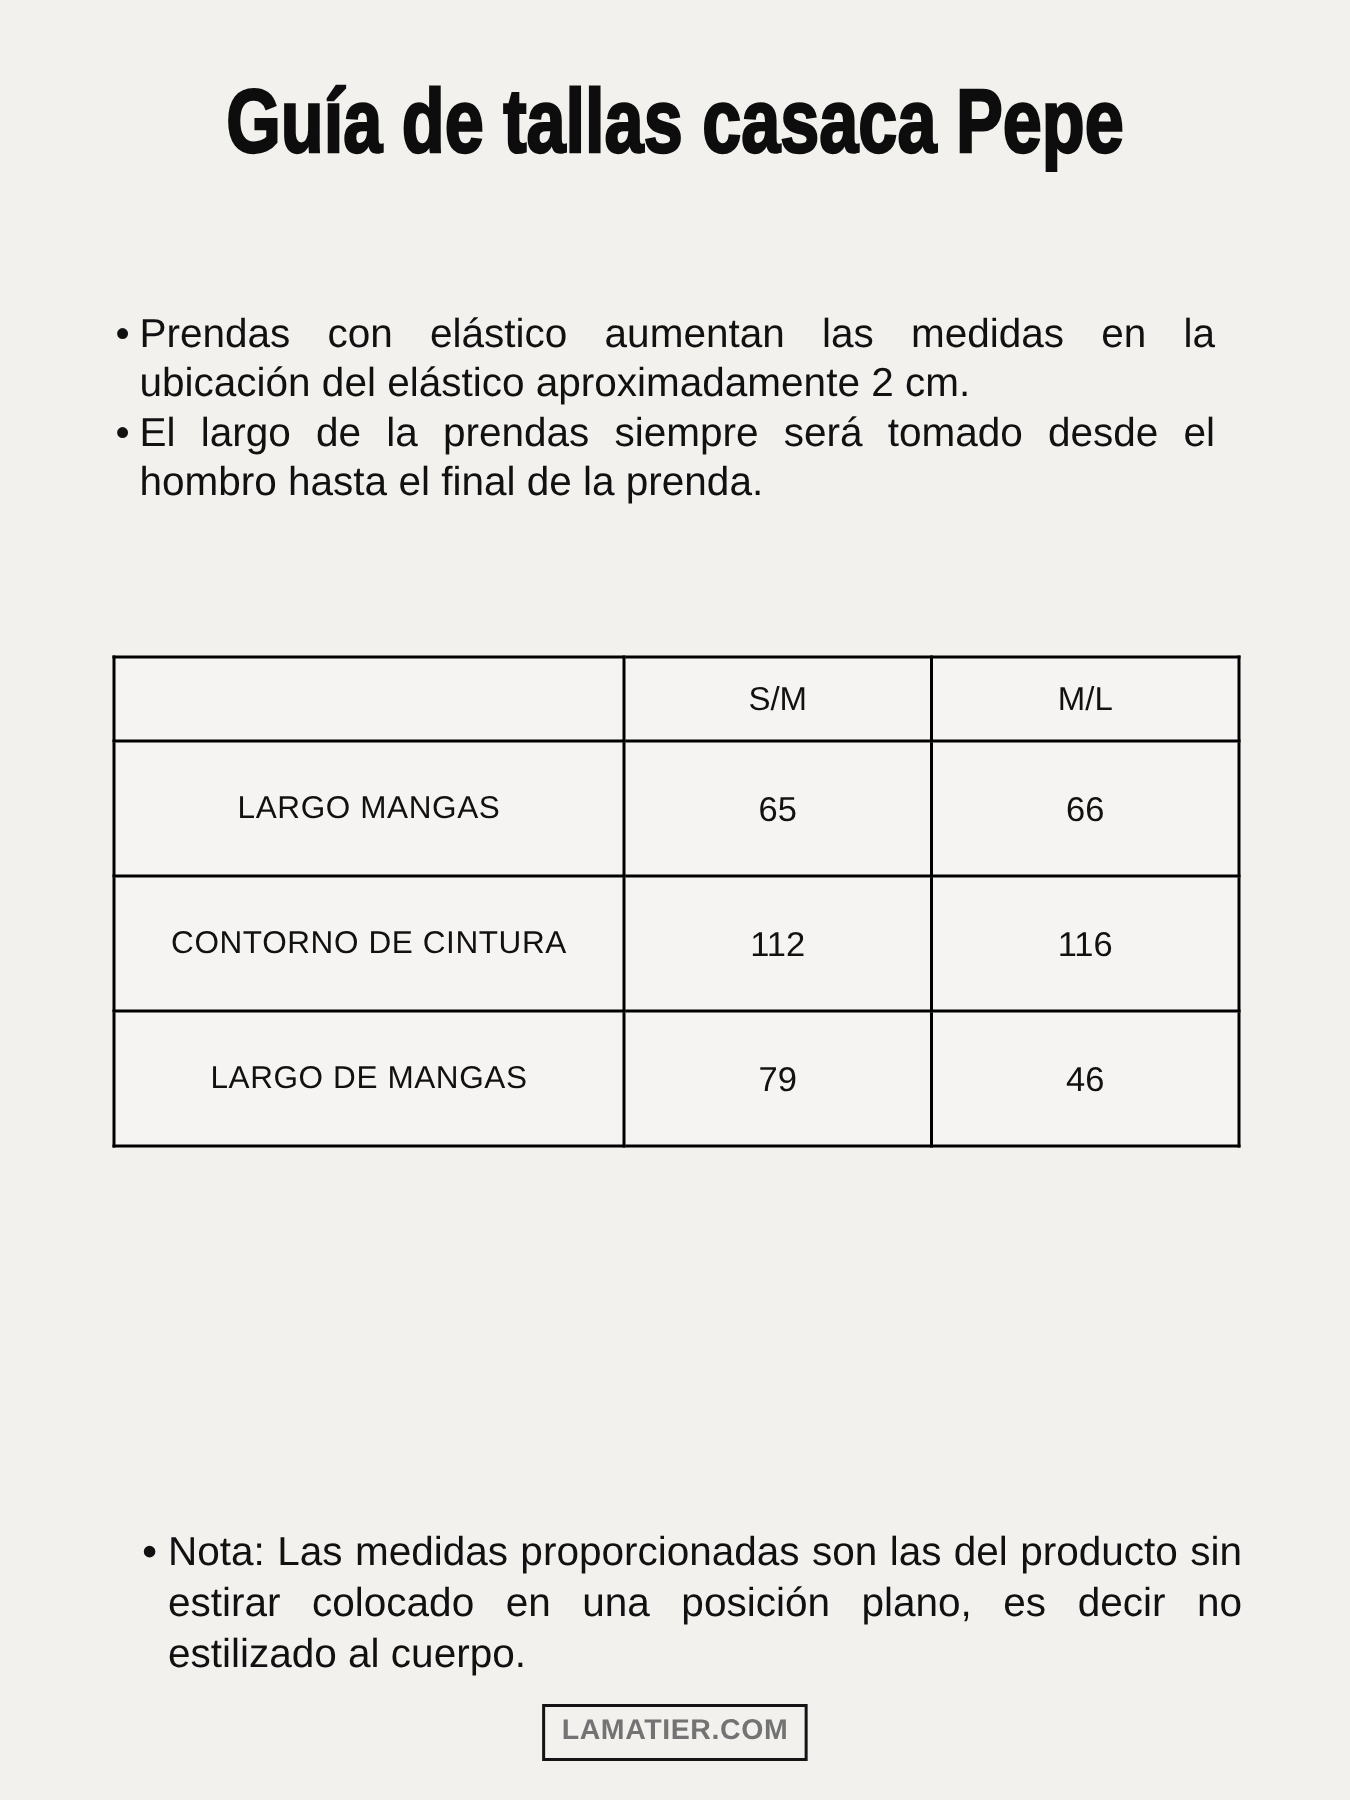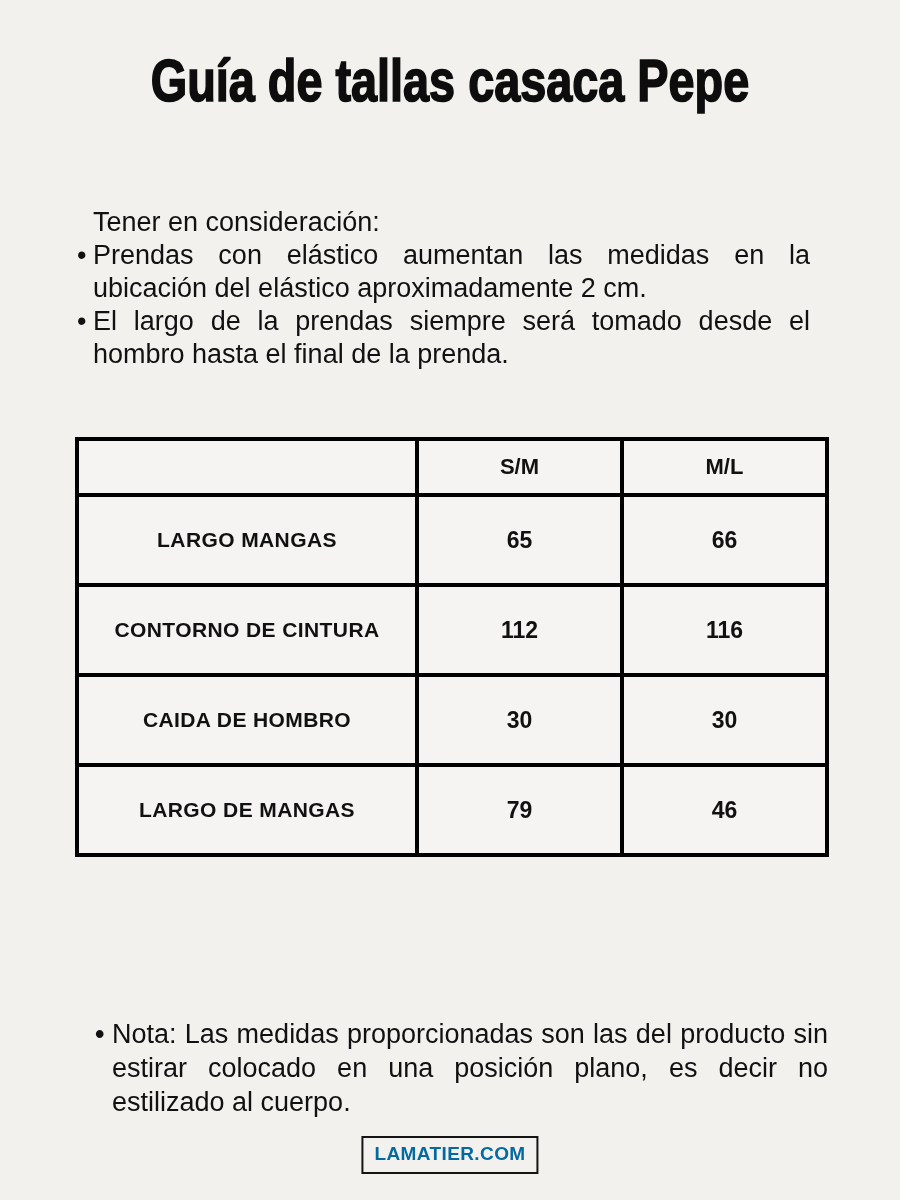--- a/index.html
+++ b/index.html
@@ -71,25 +71,25 @@
     left: 75px;
     width: 750px;
     border-collapse: collapse;
     table-layout: fixed;
     background: #f5f4f2;
   }
   .size-table col.c-label { width: 340px; }
   .size-table col.c-size  { width: 205px; }
   .size-table th,
   .size-table td {
-    border: 4px solid #000000;
+    border: 2px solid #000000;
     text-align: center;
     vertical-align: middle;
     padding: 12px;
-    font-weight: bold;
+    font-weight: normal;
   }
   .size-table thead th {
     height: 56px;
     font-size: 22px;
   }
   .size-table tbody td {
     height: 90px;
   }
   .size-table td.label-cell {
     font-size: 21px;
@@ -120,31 +120,30 @@
     position: absolute;
     top: 1136px;
     left: 50%;
     transform: translateX(-50%);
     border: 2px solid #141414;
     padding: 5px 11px 7px;
     font-size: 19px;
     font-weight: bold;
     letter-spacing: 0.4px;
     white-space: nowrap;
-    color: #0369a1;
+    color: #737373;
     background: transparent;
   }
 </style>
 </head>
 <body>
 
 <h1 class="title">Guía de tallas casaca Pepe</h1>
 
 <section class="intro">
-  <p class="intro-heading">Tener en consideración:</p>
   <ul>
     <li>
       <span class="bullet">•</span>
       <span>Prendas con elástico aumentan las medidas en la ubicación del elástico aproximadamente 2 cm.</span>
     </li>
     <li>
       <span class="bullet">•</span>
       <span>El largo de la prendas siempre será tomado desde el hombro hasta el final de la prenda.</span>
     </li>
   </ul>
@@ -168,25 +167,20 @@
       <td class="label-cell">LARGO MANGAS</td>
       <td class="value-cell">65</td>
       <td class="value-cell">66</td>
     </tr>
     <tr>
       <td class="label-cell">CONTORNO DE CINTURA</td>
       <td class="value-cell">112</td>
       <td class="value-cell">116</td>
     </tr>
     <tr>
-      <td class="label-cell">CAIDA DE HOMBRO</td>
-      <td class="value-cell">30</td>
-      <td class="value-cell">30</td>
-    </tr>
-    <tr>
       <td class="label-cell">LARGO DE MANGAS</td>
       <td class="value-cell">79</td>
       <td class="value-cell">46</td>
     </tr>
   </tbody>
 </table>
 
 <section class="note">
   <span class="bullet">•</span>
   <span class="note-label">Nota:</span>

